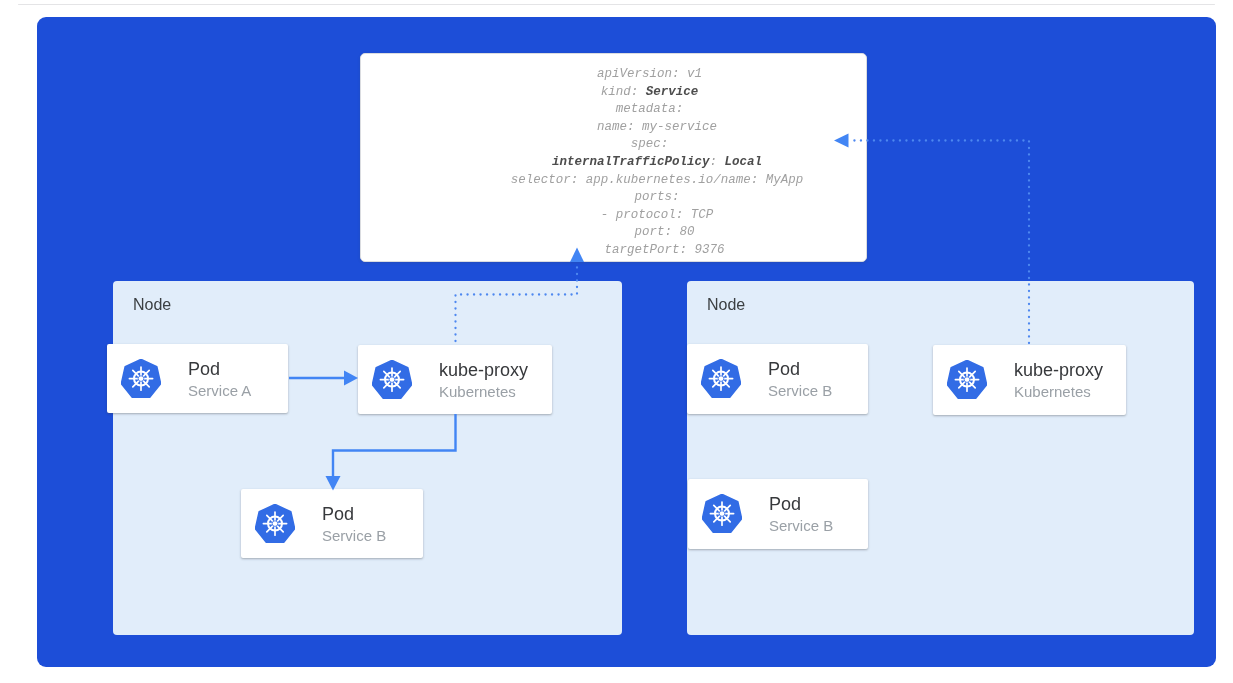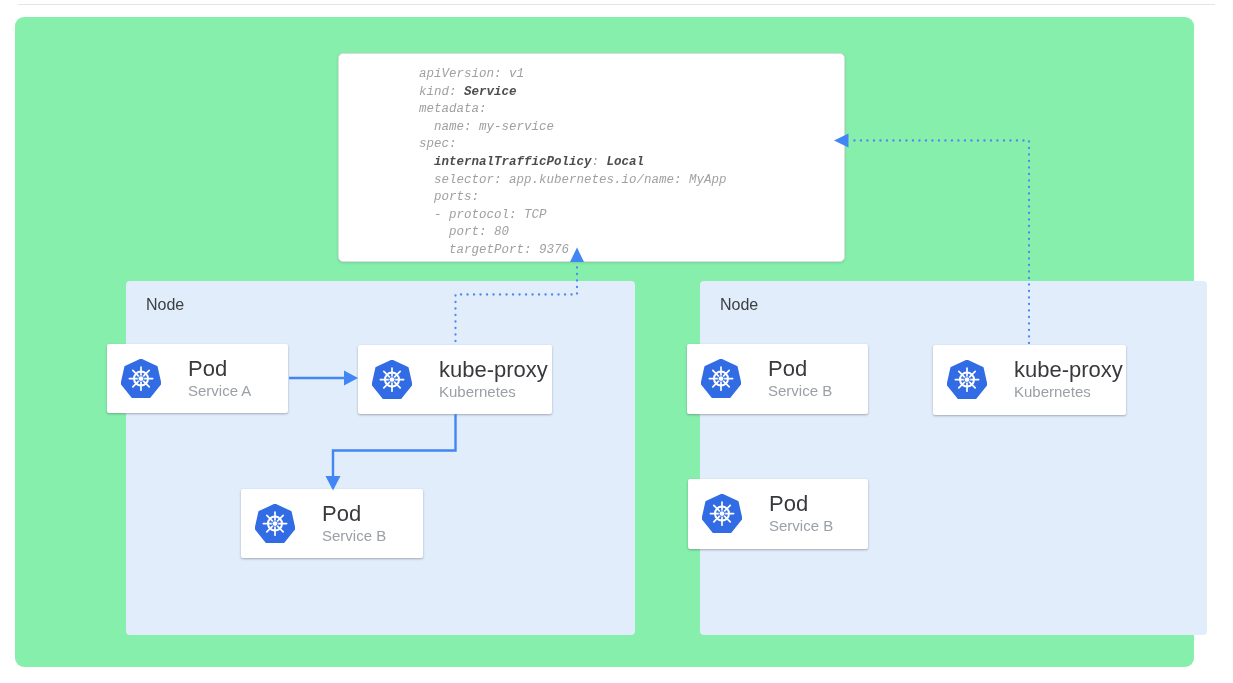--- a/index.html
+++ b/index.html
@@ -1,49 +1,49 @@
 <!DOCTYPE html>
 <html><head>
 <meta charset="utf-8">
 <style>
   html,body{margin:0;padding:0;background:#ffffff;font-family:"Liberation Sans",sans-serif;}
   .canvas{position:relative;width:1233px;height:683px;background:#ffffff;overflow:hidden;}
   .top-line{position:absolute;left:18px;top:4px;width:1197px;height:1px;background:#e4e4e6;border-radius:1px;}
-  .panel{position:absolute;left:15px;top:17px;width:1179px;height:650px;background:#86efac;border-radius:9px;}
+  .panel{position:absolute;left:37px;top:17px;width:1179px;height:650px;background:#1d4ed8;border-radius:9px;text-align:center;}
 
   
   .yaml-box{position:absolute;left:323px;top:36px;width:507px;height:209px;background:#ffffff;
     border:1px solid #dadce0;border-radius:5px;box-sizing:border-box;
     box-shadow:0 1px 3px rgba(60,64,67,.18);}
   .yaml-code{position:absolute;left:80px;top:12px;right:8px;bottom:4px;
     font-family:"Liberation Mono",monospace;font-style:italic;font-size:12.5px;line-height:17.6px;
     color:#a0a0a0;white-space:pre;overflow:hidden;}
   .yaml-line{height:17.6px;}
   .yaml-code .b{font-weight:bold;color:#4d4d4d;font-style:italic;}
 
   
-  .node{position:absolute;top:264px;width:507px;height:354px;background:#e1edfa;border-radius:4px;margin-left:35px;}
+  .node{position:absolute;top:264px;width:507px;height:354px;background:#e1edfa;border-radius:4px;}
   .node-left{left:76px;width:509px;}
   .node-right{left:650px;}
   .node-label{position:absolute;left:20px;top:15px;font-size:16px;color:#3c4043;}
 
   
   .card{position:absolute;background:#ffffff;border-radius:2px;
     box-shadow:0 1px 2px rgba(60,64,67,.28),0 1px 3px rgba(60,64,67,.12);
     display:flex;align-items:center;box-sizing:border-box;}
   .card-pod-a{left:107px;top:344px;width:181px;height:69px;}
   .card-kp-left{left:358px;top:345px;width:194px;height:69px;}
   .card-pod-b-left{left:241px;top:489px;width:182px;height:69px;}
   .card-pod-b-rt{left:687px;top:344px;width:181px;height:70px;}
   .card-kp-right{left:933px;top:345px;width:193px;height:70px;}
   .card-pod-b-rb{left:688px;top:479px;width:180px;height:70px;}
   .k8s-icon{position:absolute;left:14px;top:50%;margin-top:-20px;width:40px;height:40px;display:block;}
   .k8s-icon svg{display:block;width:40px;height:40px;}
   .card-text{position:absolute;left:81px;top:50%;transform:translateY(-50%);}
-  .card-title{font-size:22px;line-height:22px;color:#37393c;}
+  .card-title{font-size:18px;line-height:22px;color:#37393c;}
   .card-sub{font-size:15px;line-height:21px;color:#9aa0a6;}
 
   .arrows{position:absolute;left:0;top:0;width:1233px;height:683px;pointer-events:none;}
 </style>
 </head>
 <body>
 
 <div class="canvas">
   <div class="top-line"></div>
 

